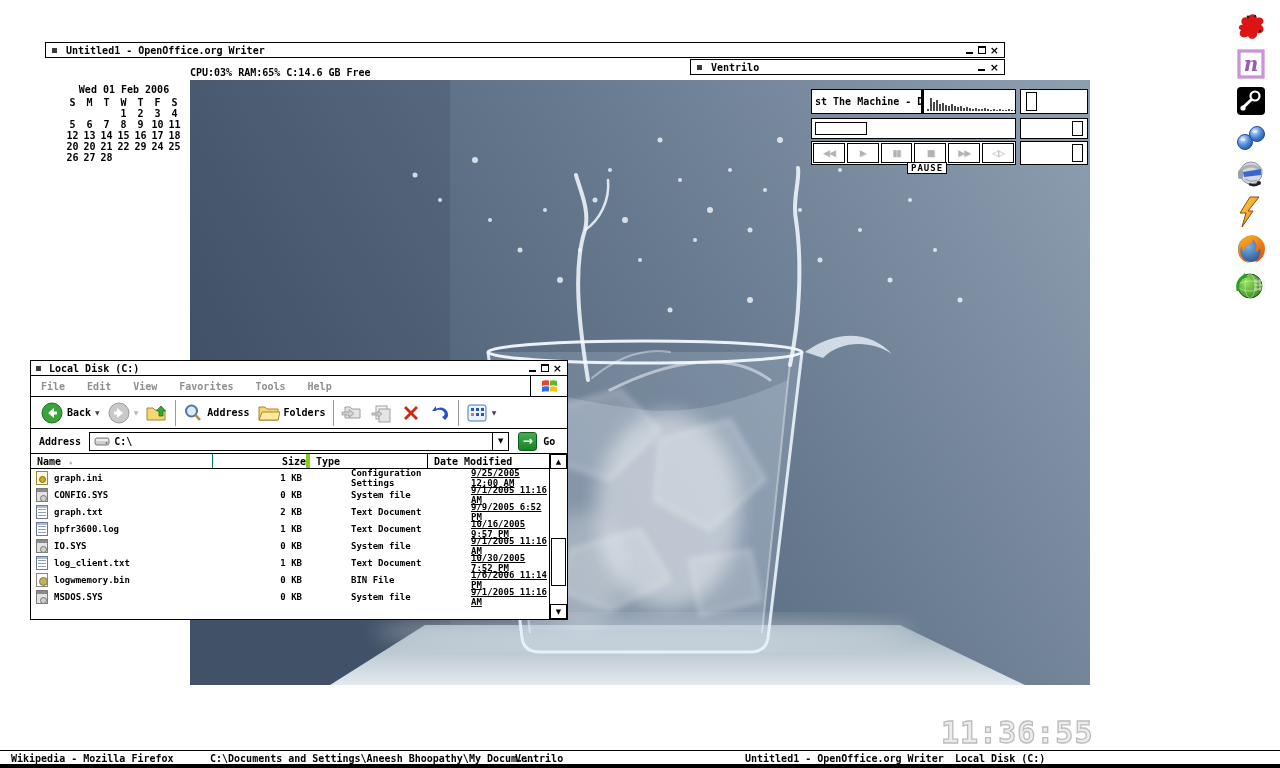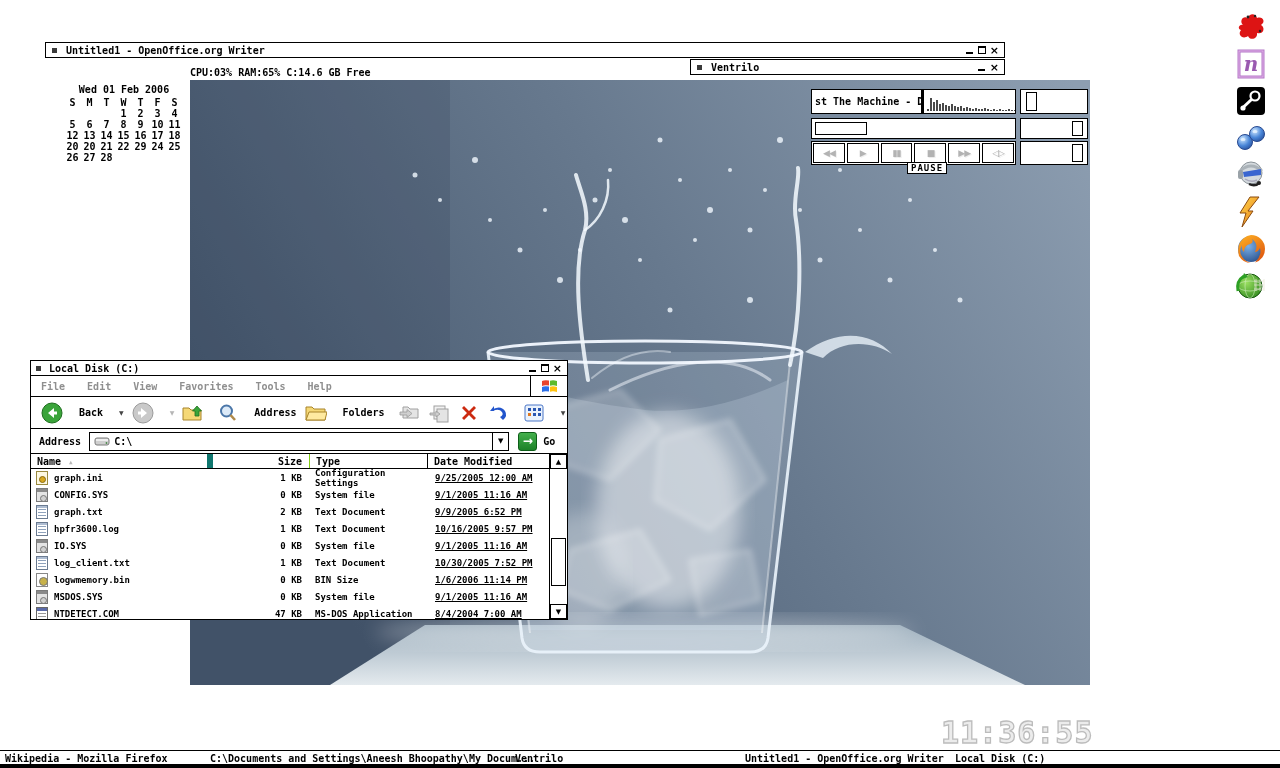--- a/index.html
+++ b/index.html
@@ -57,46 +57,46 @@
   
   #explorer { position:absolute; left:30px; top:360px; width:538px; height:260px;
     background:#fff; border:1px solid #000; z-index:7; display:flex; flex-direction:column; }
   #exp-title { height:15px; border-bottom:1px solid #000; display:flex; align-items:center; flex:none; }
   #exp-title .sq { width:5px; height:5px; background:#3a3a3a; margin:0 8px 0 5px; }
   #exp-menu { height:21px; border-bottom:1px solid #000; display:flex; align-items:center; padding-left:10px; gap:0; flex:none; }
   .mitem { color:#8f8f8f; font:bold 10px "DejaVu Sans Mono",monospace; margin-right:22px; }
   #menu-logo { margin-left:auto; width:37px; height:100%; border-left:1px solid #000;
     display:flex; align-items:center; justify-content:center; }
   #exp-tools { height:32px; border-bottom:1px solid #000; display:flex; align-items:center; padding-left:6px; flex:none; }
-  .tbtn { display:flex; align-items:center; gap:16px; padding:0 4px; height:28px; }
+  .tbtn { display:flex; align-items:center; gap:4px; padding:0 4px; height:28px; }
   .tsep { width:1px; height:26px; background:#9a9a9a; margin:0 3px; }
   .caret { font:bold 6px "DejaVu Sans",sans-serif; color:#444; }
   .caret.dis { color:#b5b5b5; }
   #exp-addr { height:25px; border-bottom:1px solid #000; display:flex; align-items:center; padding-left:8px; flex:none; }
   #addr-combo { width:420px; height:19px; border:1px solid #000; background:#fff; display:flex; align-items:center; margin-left:8px; }
   #addr-drop { margin-left:auto; width:16px; height:100%; border-left:1px solid #000;
     display:flex; align-items:center; justify-content:center; font:bold 7px "DejaVu Sans",sans-serif; }
   #go-btn { width:19px; height:19px; margin-left:9px; border:1px solid #0d5e18; border-radius:3px;
     background:linear-gradient(#43b04c,#1c8128); color:#fff; display:flex; align-items:center; justify-content:center;
     font:bold 12px/12px "DejaVu Sans",sans-serif; }
   #go-lbl { margin-left:6px; }
 
   #list-area { flex:1; position:relative; overflow:hidden; }
   #list-head { height:15px; border-bottom:1px solid #000; display:flex; }
   .hc { display:flex; align-items:center; font:bold 10px "DejaVu Sans Mono",monospace; }
-  #hc-name { width:182px; padding-left:6px; border-right:6px solid #0f766e; }
+  #hc-name { width:182px; padding-left:6px; border-right:1px solid #0f766e; }
   #hc-name .sort { color:#b9b9b9; font-size:6px; margin-left:8px; }
-  #hc-size { width:97px; justify-content:flex-end; padding-right:7px; border-right:1px solid #84cc16; }
+  #hc-size { width:97px; justify-content:flex-end; border-right:4px solid #84cc16; }
   #hc-type { width:118px; padding-left:6px; border-right:1px solid #000; }
   #hc-date { flex:1; padding-left:6px; }
   #file-rows { position:absolute; left:0; top:15px; right:18px; bottom:0; background:#fff; }
   .frow { height:17px; display:flex; align-items:center; font:bold 9px "DejaVu Sans Mono",monospace; }
   .fname { width:158px; overflow:hidden; }
   .fsize { width:97px; text-align:right; padding-right:7px; }
-  .ftype { width:120px; padding-left:6px; }
+  .ftype { width:120px; padding-left:6px;margin-left:36px; }
   .fdate { flex:1; padding-left:6px;text-decoration:underline; }
 
   .ficon { width:12px; height:14px; margin:0 6px 0 5px; flex:none; position:relative;
     background:#fff; border:1px solid #708; }
   .ficon.text { border-color:#6a7a90; }
   .ficon.text::before { content:""; position:absolute; left:1px; right:1px; top:3px; height:8px;
     background:repeating-linear-gradient(#8fa2bc 0 1px, transparent 1px 3px); }
   .ficon.text::after { content:""; position:absolute; left:0; right:0; top:0; height:2px; background:#aebdd2; }
   .ficon.config { border-color:#9a8a40; background:#fdf8e2; }
   .ficon.config::after { content:""; position:absolute; right:1px; bottom:1px; width:5px; height:5px;
@@ -634,48 +634,41 @@
     <span class="fname">log_client.txt</span>
     <span class="fsize">1 KB</span>
     <span class="ftype">Text Document</span>
     <span class="fdate">10/30/2005 7:52 PM</span>
   </div>
 
   <div class="frow">
     <span class="ficon bin"></span>
     <span class="fname">logwmemory.bin</span>
     <span class="fsize">0 KB</span>
-    <span class="ftype">BIN Size</span>
+    <span class="ftype">BIN File</span>
     <span class="fdate">1/6/2006 11:14 PM</span>
   </div>
 
   <div class="frow">
     <span class="ficon system"></span>
     <span class="fname">MSDOS.SYS</span>
     <span class="fsize">0 KB</span>
     <span class="ftype">System file</span>
     <span class="fdate">9/1/2005 11:16 AM</span>
   </div>
 
-  <div class="frow">
-    <span class="ficon dos"></span>
-    <span class="fname">NTDETECT.COM</span>
-    <span class="fsize">47 KB</span>
-    <span class="ftype">MS-DOS Application</span>
-    <span class="fdate">8/4/2004 7:00 AM</span>
-  </div>
 </div>
     <div id="vscroll">
       <div class="sbtn" id="sb-up">▲</div>
       <div id="sb-thumb"></div>
       <div class="sbtn" id="sb-down">▼</div>
     </div>
   </div>
 </div>
 
 <div id="clock">11:36:55</div>
 <div id="taskbar">
-    <span class="task-item" style="left: 5px;">Wikipedia - Mozilla Firefox</span>
+    <span class="task-item" style="left: 11px;">Wikipedia - Mozilla Firefox</span>
     <span class="task-item" style="left: 210px;">C:\Documents and Settings\Aneesh Bhoopathy\My Docum...</span>
     <span class="task-item" style="left: 515px;">Ventrilo</span>
     <span class="task-item" style="left: 745px;">Untitled1 - OpenOffice.org Writer</span>
     <span class="task-item" style="left: 955px;">Local Disk (C:)</span>
   </div>
 
 </body></html>

